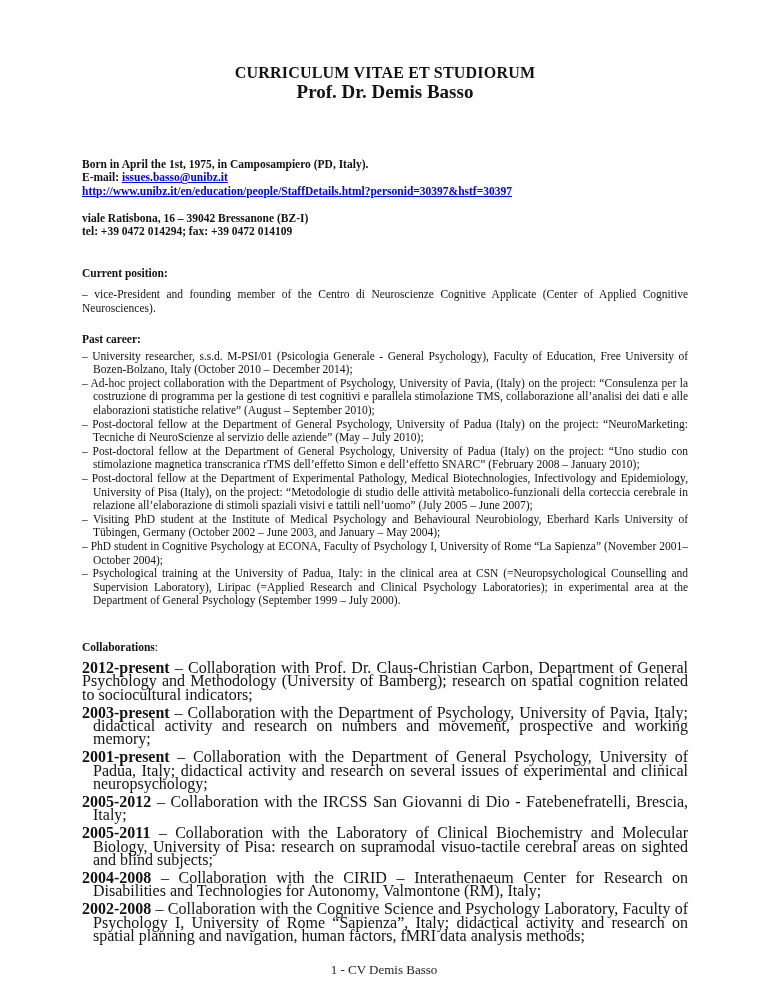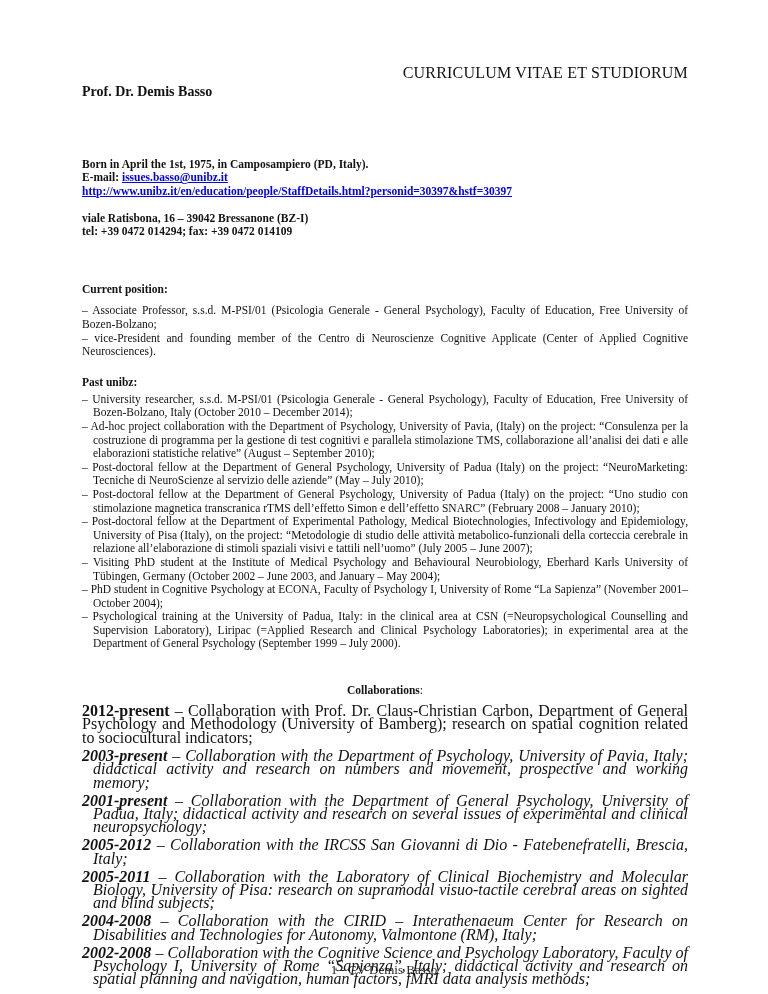--- a/index.html
+++ b/index.html
@@ -12,30 +12,30 @@
     overflow: hidden;
     font-family: "Liberation Serif", "DejaVu Serif", serif;
     color: #121212;
   }
   .content { padding: 64px 80px 0 82px; }
 
   h1.doc-title {
     margin: 0;
     font-size: 16px;
     line-height: 18px;
-    font-weight: normal;
-    text-align: right;
+    font-weight: bold;
+    text-align: center;
     letter-spacing: 0.2px;
   }
   h2.doc-subtitle {
     margin: 2px 0 0 0;
-    font-size: 14px;
+    font-size: 19px;
     line-height: 16px;
     font-weight: bold;
-    text-align: left;
+    text-align: center;
   }
 
   .contact {
     margin-top: 58px;
     font-size: 11.5px;
     line-height: 13.4px;
     font-weight: bold;
   }
   .contact p { margin: 0; }
   .contact p.gap-above { margin-top: 13.4px; }
@@ -46,44 +46,43 @@
     word-break: break-all;
   }
 
   h3.sec {
     font-size: 11.5px;
     line-height: 14px;
     font-weight: bold;
     margin: 0;
   }
   h3.sec .colon { font-weight: normal; }
-  #current-heading { margin-top: 44px; margin-bottom: 8px; }
+  #current-heading { margin-top: 28px; margin-bottom: 8px; }
   #past-heading    { margin-top: 16px; margin-bottom: 4px; }
-  #collab-heading  { margin-top: 32px; margin-bottom: 7px; text-align: center; }
+  #collab-heading  { margin-top: 32px; margin-bottom: 7px; }
 
   p.body-par {
     margin: 0;
     font-size: 11.5px;
     line-height: 13.6px;
     text-align: justify;
   }
   p.hang {
     padding-left: 11px;
     text-indent: -11px;
   }
   p.collab {
     margin: 0 0 4.5px 0;
     font-size: 16px;
     line-height: 13.4px;
     text-align: justify;
   }
   p.collab.hang {
     padding-left: 11px;
     text-indent: -11px;
-    font-style: italic;
   }
   p.collab b { font-weight: bold; }
 
   .footer {
     position: absolute;
     top: 964px;
     left: 0;
     width: 100%;
     text-align: center;
     font-size: 13px;
@@ -103,24 +102,23 @@
 
     <div class="contact">
       <p>Born in April the 1st, 1975, in Camposampiero (PD, Italy).</p>
       <p><span>E-mail: </span><a class="link">issues.basso@unibz.it</a></p>
       <p><a class="link">http://www.unibz.it/en/education/people/StaffDetails.html?personid=30397&amp;hstf=30397</a></p>
       <p class="gap-above">viale Ratisbona, 16 – 39042 Bressanone (BZ-I)</p>
       <p>tel: +39 0472 014294; fax: +39 0472 014109</p>
     </div>
 
     <h3 class="sec" id="current-heading">Current position:</h3>
-    <p class="body-par">– Associate Professor, s.s.d. M-PSI/01 (Psicologia Generale - General Psychology), Faculty of Education, Free University of Bozen-Bolzano;</p>
       <p class="body-par">– vice-President and founding member of the Centro di Neuroscienze Cognitive Applicate (Center of Applied Cognitive Neurosciences).</p>
 
-    <h3 class="sec" id="past-heading">Past unibz:</h3>
+    <h3 class="sec" id="past-heading">Past career:</h3>
     <p class="body-par hang">– University researcher, s.s.d. M-PSI/01 (Psicologia Generale - General Psychology), Faculty of Education, Free University of Bozen-Bolzano, Italy (October 2010 – December 2014);</p>
       <p class="body-par hang">– Ad-hoc project collaboration with the Department of Psychology, University of Pavia, (Italy) on the project: “Consulenza per la costruzione di programma per la gestione di test cognitivi e parallela stimolazione TMS, collaborazione all’analisi dei dati e alle elaborazioni statistiche relative” (August – September 2010);</p>
       <p class="body-par hang">– Post-doctoral fellow at the Department of General Psychology, University of Padua (Italy) on the project: “NeuroMarketing: Tecniche di NeuroScienze al servizio delle aziende” (May – July 2010);</p>
       <p class="body-par hang">– Post-doctoral fellow at the Department of General Psychology, University of Padua (Italy) on the project: “Uno studio con stimolazione magnetica transcranica rTMS dell’effetto Simon e dell’effetto SNARC” (February 2008 – January 2010);</p>
       <p class="body-par hang">– Post-doctoral fellow at the Department of Experimental Pathology, Medical Biotechnologies, Infectivology and Epidemiology, University of Pisa (Italy), on the project: “Metodologie di studio delle attività metabolico-funzionali della corteccia cerebrale in relazione all’elaborazione di stimoli spaziali visivi e tattili nell’uomo” (July 2005 – June 2007);</p>
       <p class="body-par hang">– Visiting PhD student at the Institute of Medical Psychology and Behavioural Neurobiology, Eberhard Karls University of Tübingen, Germany (October 2002 – June 2003, and January – May 2004);</p>
       <p class="body-par hang">– PhD student in Cognitive Psychology at ECONA, Faculty of Psychology I, University of Rome “La Sapienza” (November 2001– October 2004);</p>
       <p class="body-par hang">– Psychological training at the University of Padua, Italy: in the clinical area at CSN (=Neuropsychological Counselling and Supervision Laboratory), Liripac (=Applied Research and Clinical Psychology Laboratories); in experimental area at the Department of General Psychology (September 1999 – July 2000).</p>
 
     <h3 class="sec" id="collab-heading"><span>Collaborations</span><span class="colon">:</span></h3>

